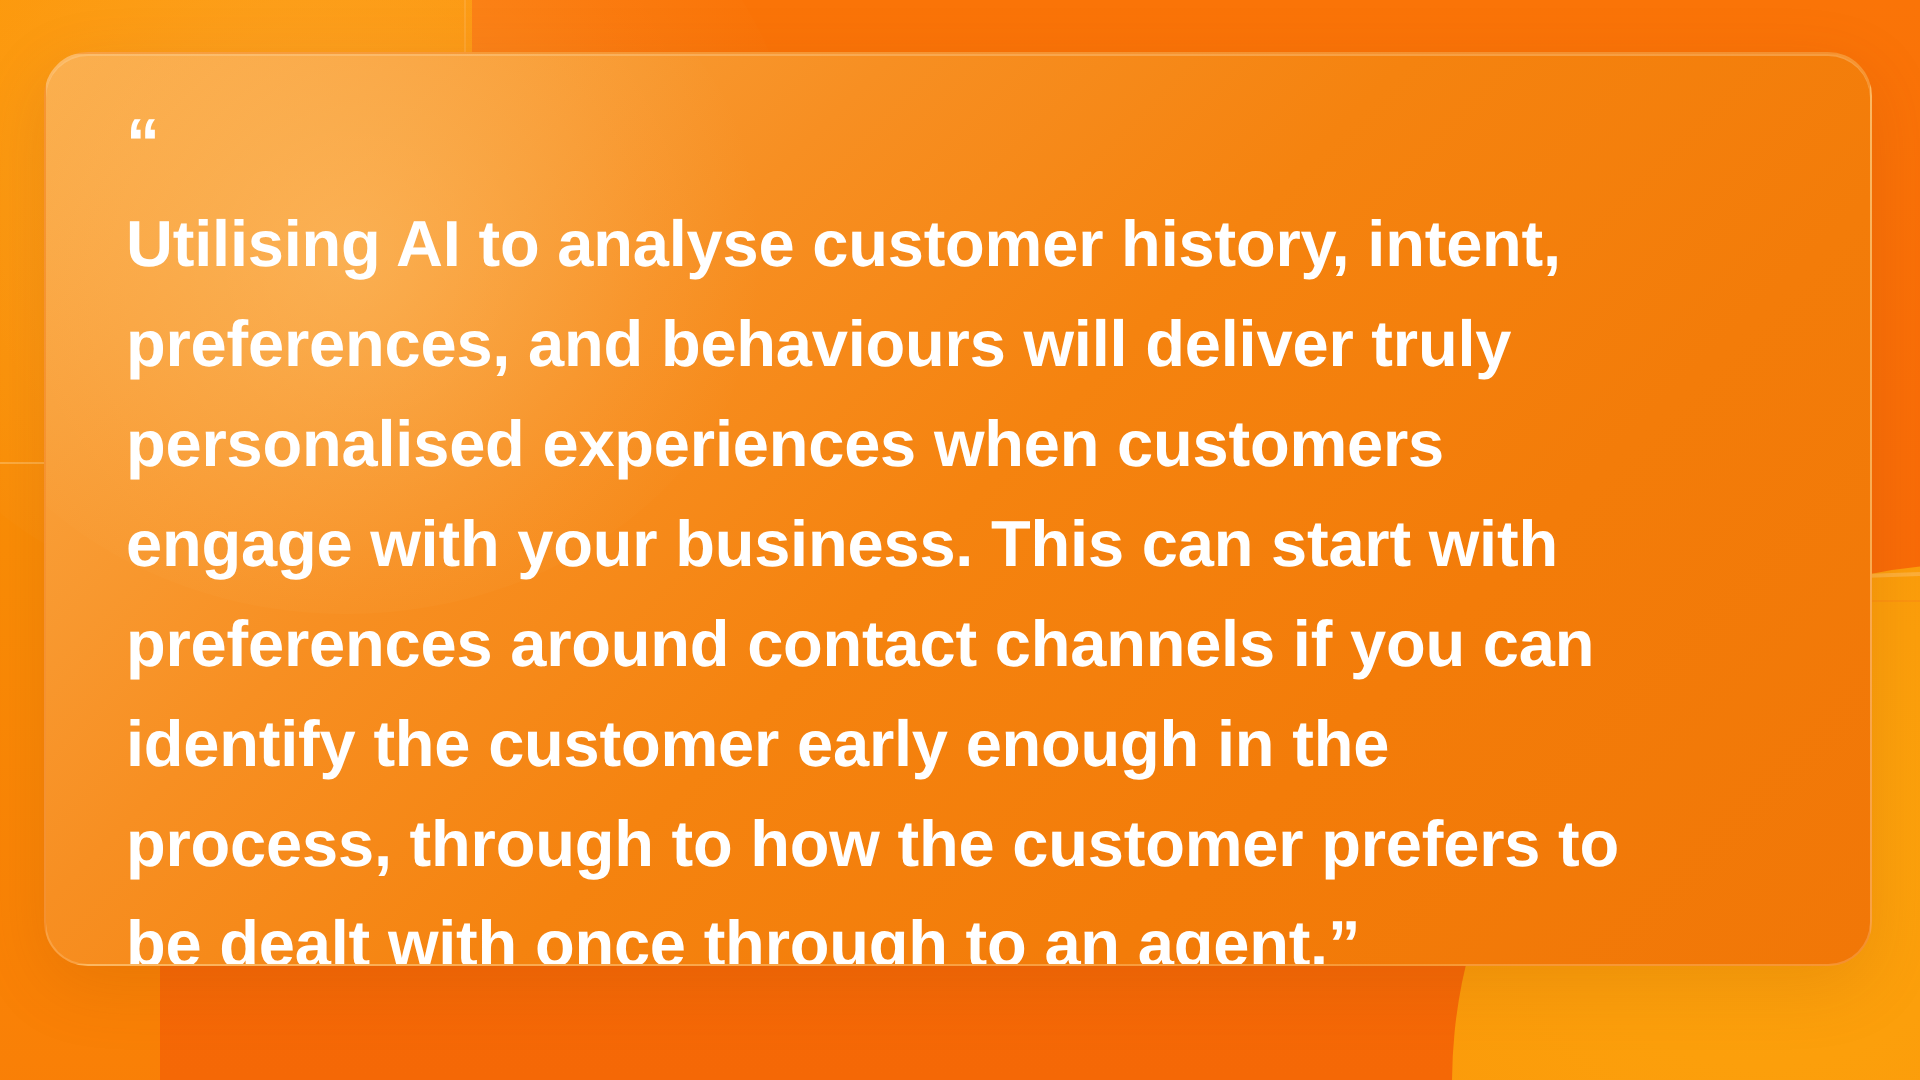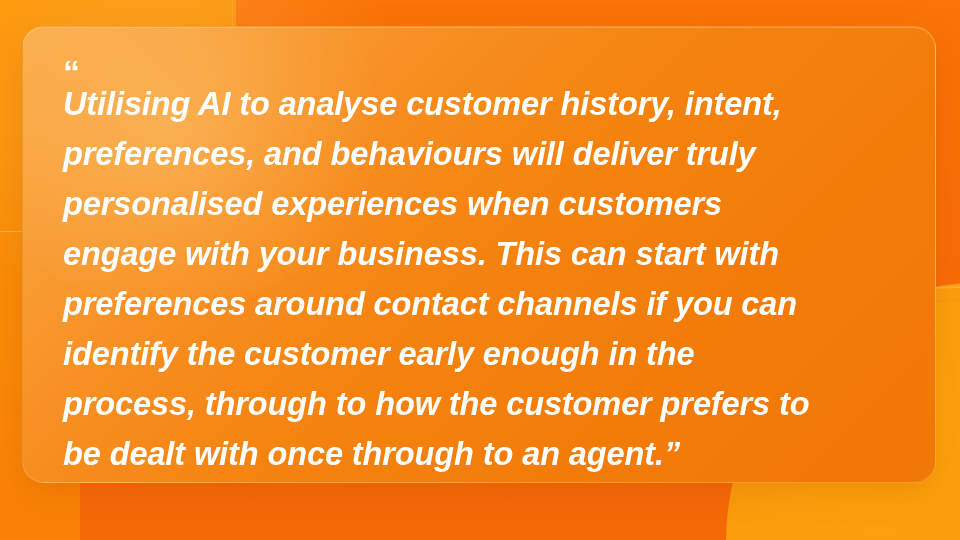--- a/index.html
+++ b/index.html
@@ -168,22 +168,21 @@
     font-family: "Liberation Sans", sans-serif;
     font-size: 32.5px;
     font-weight: 600;
     line-height: 50px;
     letter-spacing: -0.1px;
     white-space: pre-line;
     text-rendering: optimizeLegibility;
   }
   .quote-text-block {
     position: relative;
-    margin-top: 22px;
-    font-style: italic;
+    margin-top: 40px;
   }
 </style>
 </head>
 <body>
 
 <div id="stage">
 
   <div class="bg-base"></div>
   <div class="bg-panel-left"></div>
   <div class="bg-panel-left-lower"></div>

